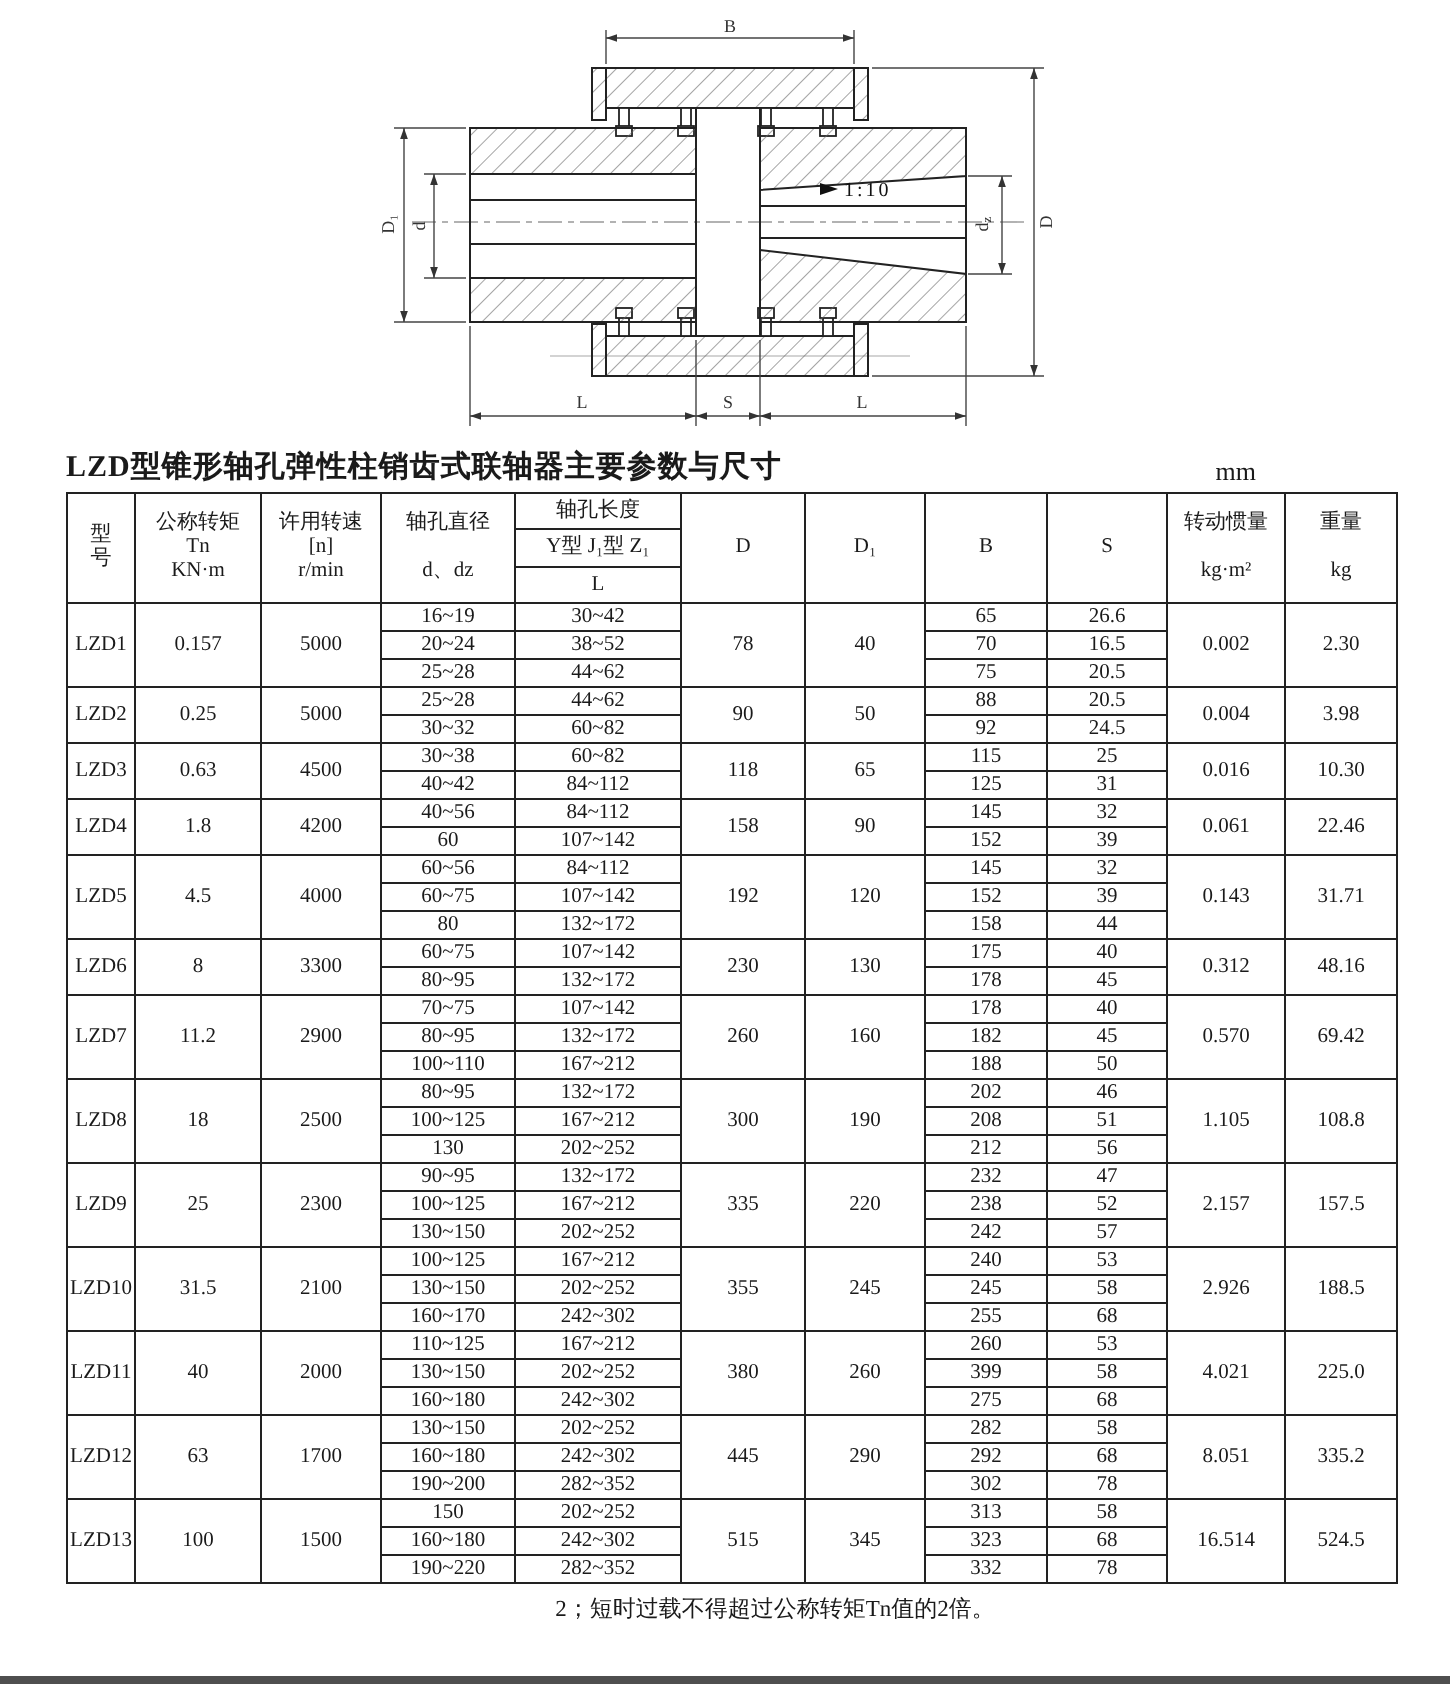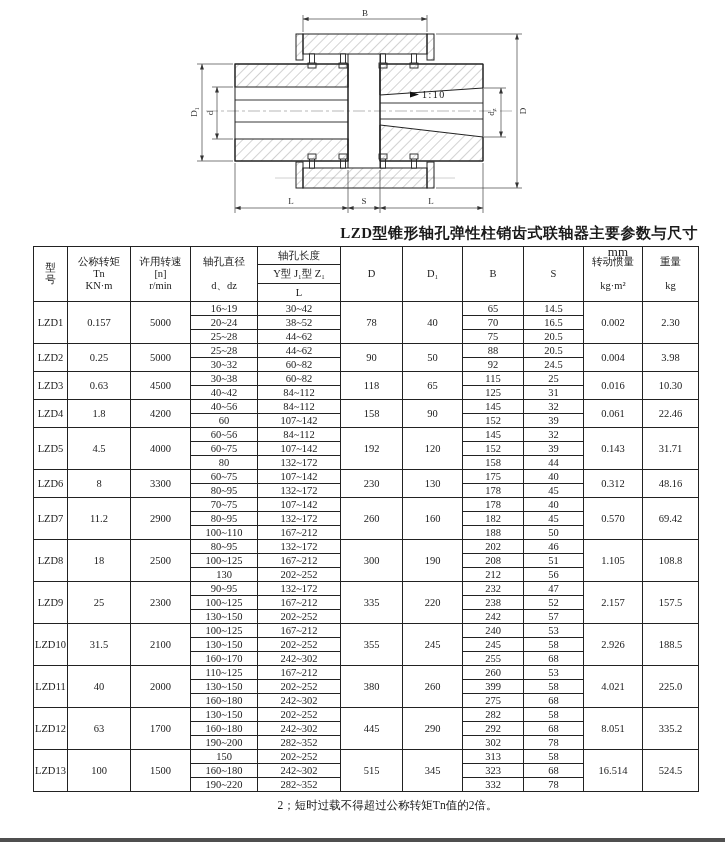--- a/index.html
+++ b/index.html
@@ -2,23 +2,23 @@
 <html><head>
 <meta charset="utf-8">
 <style>
   html,body{margin:0;padding:0;}
   body{
     width:725px;height:845px;background:#ffffff;overflow:hidden;
     font-family:"Liberation Serif","DejaVu Serif",serif;color:#1a1a1a;
   }
   .sheet{position:relative;width:725px;height:845px;}
   .drawing-wrap{margin:4px 0 0 160px;width:400px;height:214px;}
-  .title-row{position:relative;width:665px;margin:6px 0 3px 33px;text-align:right;}
+  .title-row{position:relative;width:665px;margin:6px 0 3px 33px;text-align:left;}
   .doc-title{display:inline-block;font-size:15px;font-weight:bold;letter-spacing:.5px;}
-  .unit-label{position:absolute;right:70px;top:20px;font-size:13px;font-weight:normal;}
+  .unit-label{position:absolute;right:70px;top:4px;font-size:13px;font-weight:normal;}
   table.params{border-collapse:collapse;table-layout:fixed;width:665px;margin-left:33px;}
   table.params th,table.params td{
     border:1px solid #222;font-weight:normal;text-align:center;vertical-align:middle;
     padding:0 1px;font-size:10.5px;line-height:1.12;overflow:hidden;white-space:nowrap;
   }
   table.params thead th{white-space:pre-line;font-size:10.5px;}
   thead tr.h1 th{height:17px;}
   thead tr.h2 th{height:18px;}
   thead tr.h3 th{height:17px;}
   tbody td{height:13px;}
@@ -211,21 +211,21 @@
     <tbody>
         <tr>
           <td rowspan="3">LZD1</td>
           <td rowspan="3">0.157</td>
           <td rowspan="3">5000</td>
           <td>16~19</td>
           <td>30~42</td>
           <td rowspan="3">78</td>
           <td rowspan="3">40</td>
           <td>65</td>
-          <td>14.5</td>
+          <td>26.6</td>
           <td rowspan="3">0.002</td>
           <td rowspan="3">2.30</td>
         </tr>
         <tr>
           <td>20~24</td>
           <td>38~52</td>
           <td>70</td>
           <td>16.5</td>
         </tr>
         <tr>

